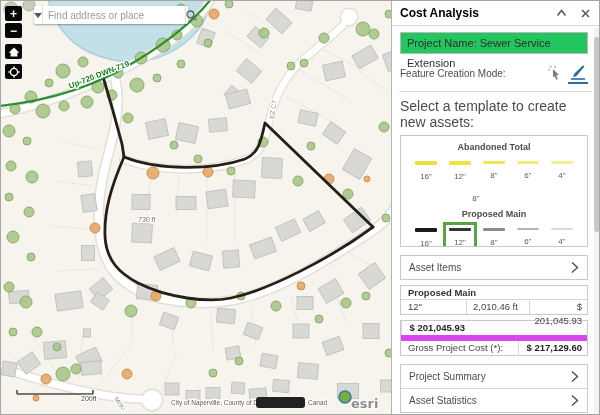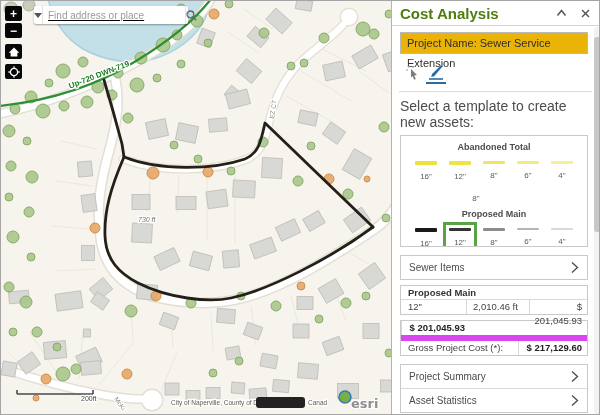--- a/index.html
+++ b/index.html
@@ -1,36 +1,36 @@
 <!DOCTYPE html>
 <html><head>
 <meta charset="utf-8">
 <style>
   html,body{margin:0;padding:0;background:#e9e9e9;font-family:"Liberation Sans",sans-serif;}
   .app{position:relative;width:600px;height:415px;background:#fff;border:1px solid #a5a5a5;box-sizing:border-box;overflow:hidden;}
   
   .map-area{position:absolute;left:0;top:0;width:390px;height:415px;overflow:hidden;background:#f7f4ee;}
   .map-area svg.basemap{position:absolute;left:0;top:0;}
   .search-box{position:absolute;left:33px;top:5px;width:154px;height:18px;background:#fff;border-radius:2px;
-    box-shadow:0 1px 2px rgba(0,0,0,.35);display:flex;align-items:stretch;z-index:5;text-decoration:underline;}
+    box-shadow:0 1px 2px rgba(0,0,0,.35);display:flex;align-items:stretch;z-index:5;}
   .search-dd{width:21px;display:flex;align-items:center;justify-content:center;border-right:1px solid #e2e2e2;cursor:pointer;}
   .search-input{flex:1;border:0;outline:0;font-size:10px;padding:0 5px;color:#444;font-family:"Liberation Sans",sans-serif;background:transparent;}
   .search-input::placeholder{color:#9a9a9a;}
   .search-btn{width:21px;display:flex;align-items:center;justify-content:center;border-left:1px solid #e2e2e2;cursor:pointer;}
   .mapbtn{position:absolute;left:4px;width:17px;height:15px;background:#070707;color:#fff;border-radius:2px;
     display:flex;align-items:center;justify-content:center;font-size:12px;font-weight:bold;cursor:pointer;z-index:5;}
   
   .panel{position:absolute;left:390px;top:0;width:210px;height:415px;background:#fff;border-left:1px solid #b3b3b3;box-sizing:border-box;font-size:10px;color:#3c3c3c;}
   .panel-header{height:24px;border-bottom:1px solid #d4d4d4;display:flex;align-items:center;padding:0 8px;}
-  .panel-title{font-size:15px;font-weight:bold;color:#4d7c0f;flex:1;}
+  .panel-title{font-size:12px;font-weight:bold;color:#000000;flex:1;}
   .ph-icon{width:16px;height:14px;display:flex;align-items:center;justify-content:center;cursor:pointer;margin-left:8px;}
   .panel-content{position:absolute;left:0;top:25px;right:0;bottom:0;padding:0 13px 0 8px;}
   .scrollbar{position:absolute;right:1px;top:26px;bottom:2px;width:6px;background:#f2f2f2;border-radius:3px;}
   .scroll-thumb{position:absolute;top:10px;left:0;width:6px;height:195px;background:#c7c7c7;border-radius:3px;}
-  .proj-box{margin-top:6px;height:20px;line-height:20px;border:1px solid #b9b9b9;padding-left:6px;font-size:11px;color:#2f2f2f;background:#eab308;}
+  .proj-box{margin-top:6px;height:20px;line-height:20px;border:1px solid #b9b9b9;padding-left:6px;font-size:11px;color:#2f2f2f;background:#22c55e;}
   .feature-row{margin-top:8px;height:22px;display:flex;align-items:center;}
   .feature-label{flex:1;font-size:10px;color:#4c4c4c;}
   .mode-icon{width:20px;height:20px;display:flex;align-items:center;justify-content:center;cursor:pointer;margin-left:3px;}
   .mode-icon.active{border-bottom:2px solid #2d6ca3;}
   .panel-divider{border:0;border-top:1px solid #dcdcdc;margin:7px -4px 0 -1px;}
   .prompt{margin-top:6px;font-size:14px;color:#4c4c4c;}
   .tpl-box{margin-top:5px;height:110px;border:1px solid #c9c9c9;overflow:hidden;text-align:center;background:#fff;}
   .tpl-title{font-size:9px;font-weight:bold;color:#4c4c4c;margin-top:6px;}
   .tpl-row{display:flex;justify-content:center;margin-top:6px;}
   .tpl-item{width:34px;position:relative;padding-top:3px;}
@@ -307,20 +307,21 @@
           <line x1="1" y1="1" x2="8" y2="8" stroke="#555" stroke-width="1.4"></line>
           <line x1="8" y1="1" x2="1" y2="8" stroke="#555" stroke-width="1.4"></line>
         </svg>
       </span>
     </div>
 
     <div class="panel-content">
       <div class="proj-box">Project Name: Sewer Service Extension</div>
 
       <div class="feature-row">
+        <span class="feature-label">Feature Creation Mode:</span>
         <span class="mode-icon">
           <svg width="16" height="16" viewBox="0 0 16 16">
             <path d="M6 4 L12 10 L9.2 10.4 L10.8 14 L9.2 14.7 L7.6 11 L6 12.6 Z" fill="#7a7a7a"></path>
             <line x1="3" y1="1" x2="4.4" y2="2.4" stroke="#9a9a9a" stroke-width="1.2"></line>
             <line x1="1" y1="5" x2="3" y2="5" stroke="#9a9a9a" stroke-width="1.2"></line>
             <line x1="8" y1="1" x2="8" y2="3" stroke="#9a9a9a" stroke-width="1.2"></line>
           </svg>
         </span>
         <span class="mode-icon active">
           <svg width="16" height="15" viewBox="0 0 16 15">
@@ -384,21 +385,21 @@
             </div>
             <div class="tpl-item">
               <div class="swatch" style="background: rgb(217, 217, 217); height: 2px; opacity: 1;"></div>
               <div class="lbl">4"</div>
             </div>
           </div>
         </div>
 
       <div class="list-box">
         <div class="list-row">
-          <span class="lab">Sewer Items</span>
+          <span class="lab">Asset Items</span>
           <svg width="9" height="13" viewBox="0 0 9 13">
             <polyline points="2,1.5 7.5,6.5 2,11.5" fill="none" stroke="#4a4a4a" stroke-width="1.3"></polyline>
           </svg>
         </div>
       </div>
 
       <div class="cost-box">
         <div class="cost-head">Proposed Main</div>
         <div class="cost-row">
           <span class="c1">12"</span>

